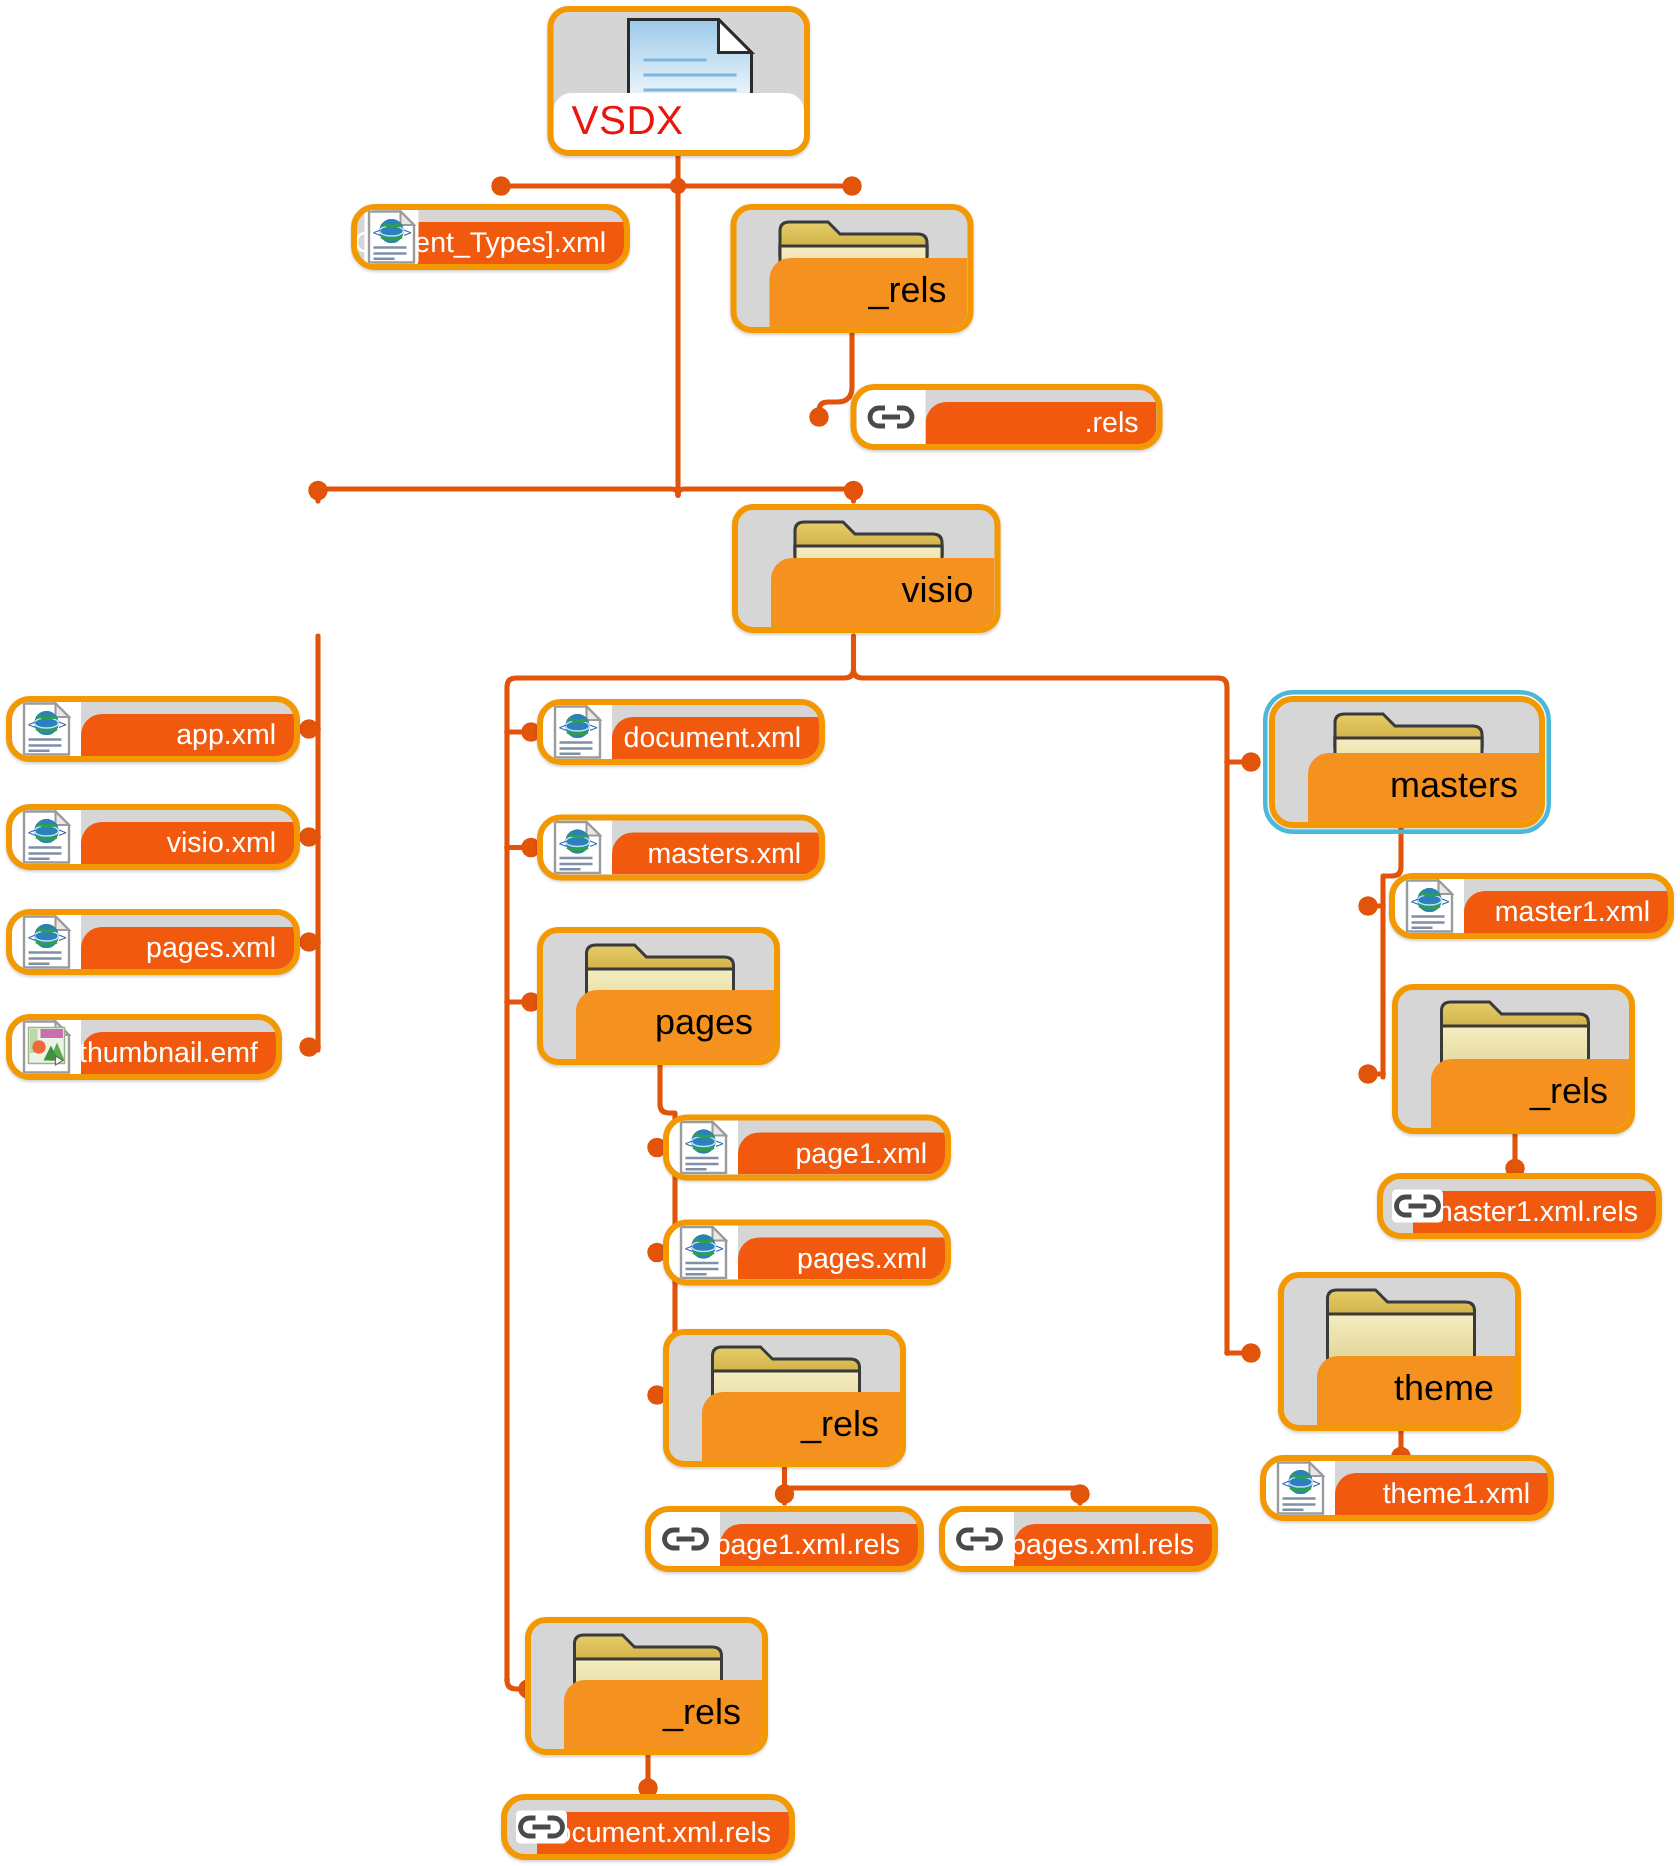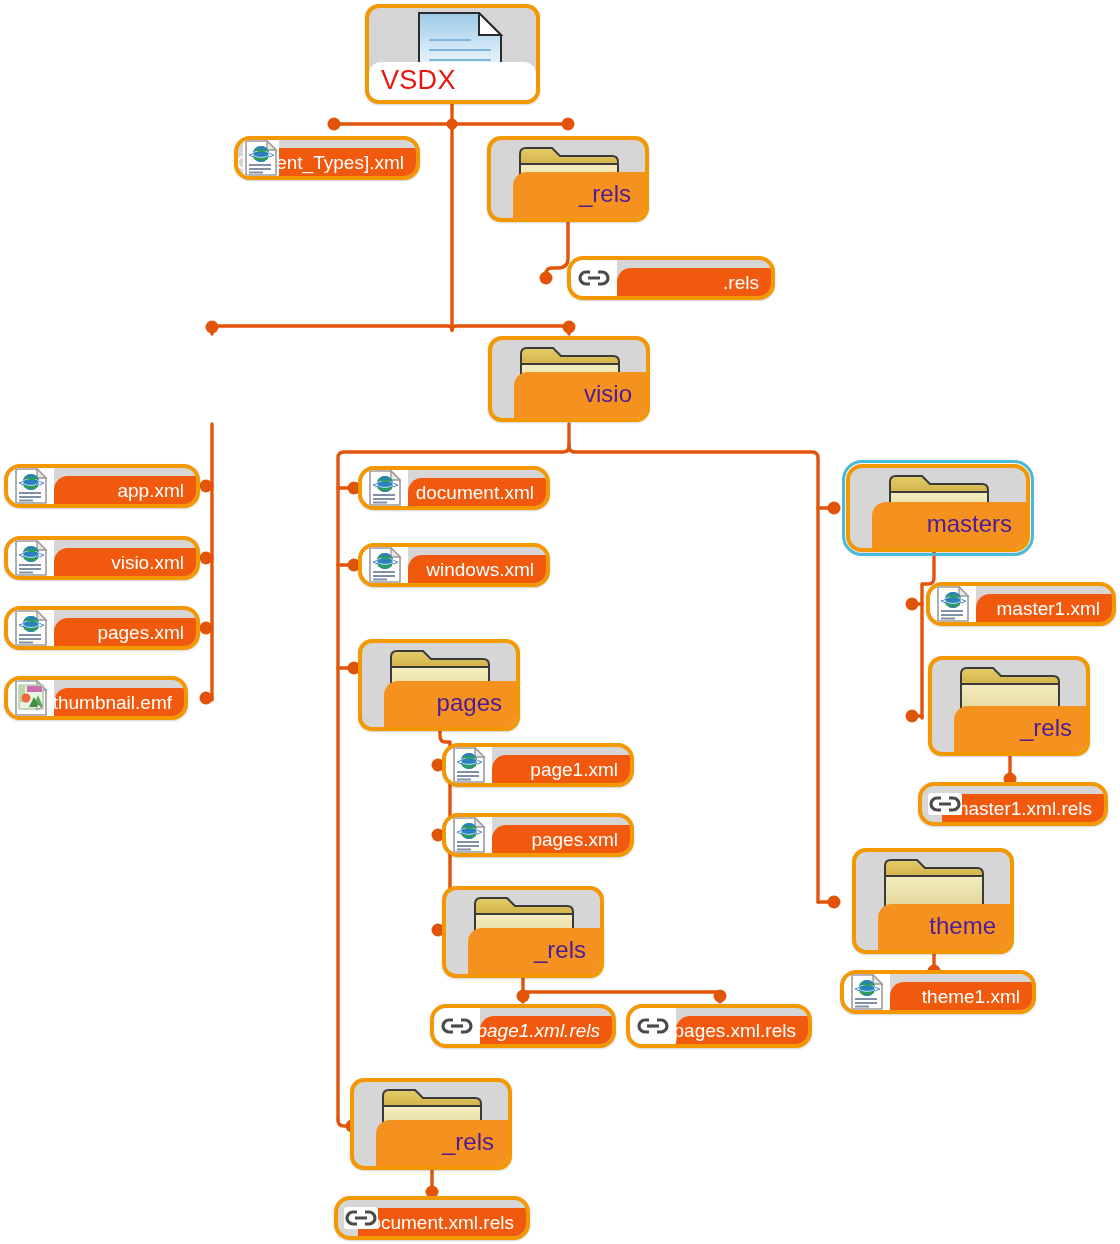--- a/index.html
+++ b/index.html
@@ -71,21 +71,21 @@
     transform:translateX(-50%);
   }
   .folder .flabel{
     position:absolute;
     left:22px;
     right:0;
     bottom:0;
     height:46px;
     background:#F5911E;
     border-top-left-radius:14px;
-    color:#4c1d95;
+    color:#000000;
     font-size:24px;
     line-height:44px;
     text-align:right;
     padding-right:14px;
     box-sizing:border-box;
     white-space:nowrap;
   }
   .node.folder.selected{
     outline:3px solid #4BB8D8;
     outline-offset:1px;
@@ -389,21 +389,21 @@
           <circle cx="13" cy="19" r="4.5" fill="#ef6a3a"></circle>
           <path d="M20,28 L25,16 L30,28 Z" fill="#5aa84f"></path>
           <path d="M16,28 L21,18 L26,28 Z" fill="#3f8f44"></path>
           <path d="M24,25 l5,3 l-5,3 Z" fill="#ffffff" stroke="#666" stroke-width=".8"></path>
         </svg>
       </span>
     </div>
     <div class="flabel2">thumbnail.emf</div>
   </div>
 
-  <div class="node folder" style="left:488px;top:336px;width:162px;height:86px;padding-left:19px;">
+  <div class="node folder" style="left:488px;top:336px;width:179px;height:86px;padding-left:19px;">
     <span class="foldericon iconwrap">
       <svg width="104" height="62" viewBox="0 0 104 62" xmlns="http://www.w3.org/2000/svg">
         <path d="M4,12 q0-6 6-6 h26 l8,8 h52 q6,0 6,6 v8 H4 Z" fill="url(#fg1)" stroke="#3a3a3a" stroke-width="2"></path>
         <path d="M4,22 H102 v32 q0,6 -6,6 H10 q-6,0 -6,-6 Z" fill="url(#fg2)" stroke="#3a3a3a" stroke-width="2"></path>
       </svg>
     </span>
     <div class="flabel">visio</div>
   </div>
 
   <div class="node file" style="left:358px;top:466px;width:192px;height:44px;">
@@ -442,24 +442,24 @@
           <text x="5.5" y="19" font-family="DejaVu Sans Mono, monospace" font-size="9" fill="#2b6cb0">&lt;</text>
           <text x="26" y="19" font-family="DejaVu Sans Mono, monospace" font-size="9" fill="#2b6cb0">&gt;</text>
           <g stroke="#7f8fa6" stroke-width="1.8">
             <line x1="6" y1="26" x2="28" y2="26"></line>
               <line x1="6" y1="30" x2="28" y2="30"></line>
               <line x1="6" y1="33.5" x2="20" y2="33.5"></line>
           </g>
         </svg>
       </span>
     </div>
-    <div class="flabel2">windows.xml</div>
-  </div>
-
-  <div class="node folder" style="left:358px;top:618px;width:162px;height:92px;margin-top:21px;">
+    <div class="flabel2">masters.xml</div>
+  </div>
+
+  <div class="node folder" style="left:358px;top:618px;width:162px;height:92px;">
     <span class="foldericon iconwrap">
       <svg width="104" height="62" viewBox="0 0 104 62" xmlns="http://www.w3.org/2000/svg">
         <path d="M4,12 q0-6 6-6 h26 l8,8 h52 q6,0 6,6 v8 H4 Z" fill="url(#fg1)" stroke="#3a3a3a" stroke-width="2"></path>
         <path d="M4,22 H102 v32 q0,6 -6,6 H10 q-6,0 -6,-6 Z" fill="url(#fg2)" stroke="#3a3a3a" stroke-width="2"></path>
       </svg>
     </span>
     <div class="flabel">pages</div>
   </div>
 
   <div class="node file" style="left:442px;top:743px;width:192px;height:44px;">
@@ -511,21 +511,21 @@
   <div class="node folder" style="left:442px;top:886px;width:162px;height:92px;">
     <span class="foldericon iconwrap">
       <svg width="104" height="62" viewBox="0 0 104 62" xmlns="http://www.w3.org/2000/svg">
         <path d="M4,12 q0-6 6-6 h26 l8,8 h52 q6,0 6,6 v8 H4 Z" fill="url(#fg1)" stroke="#3a3a3a" stroke-width="2"></path>
         <path d="M4,22 H102 v32 q0,6 -6,6 H10 q-6,0 -6,-6 Z" fill="url(#fg2)" stroke="#3a3a3a" stroke-width="2"></path>
       </svg>
     </span>
     <div class="flabel">_rels</div>
   </div>
 
-  <div class="node file" style="left:430px;top:1004px;width:186px;height:44px;font-style:italic;">
+  <div class="node file" style="left:430px;top:1004px;width:186px;height:44px;">
     <div class="ficon">
       <span class="iconwrap">
         <svg width="34" height="22" viewBox="0 0 34 22" xmlns="http://www.w3.org/2000/svg">
           <g fill="none" stroke="#4a4a4a" stroke-width="3.2">
             <path d="M13,5 H9 a6,6 0 0 0 0,12 h4"></path>
             <path d="M21,5 h4 a6,6 0 0 1 0,12 h-4"></path>
             <line x1="11" y1="11" x2="23" y2="11"></line>
           </g>
         </svg>
       </span>

